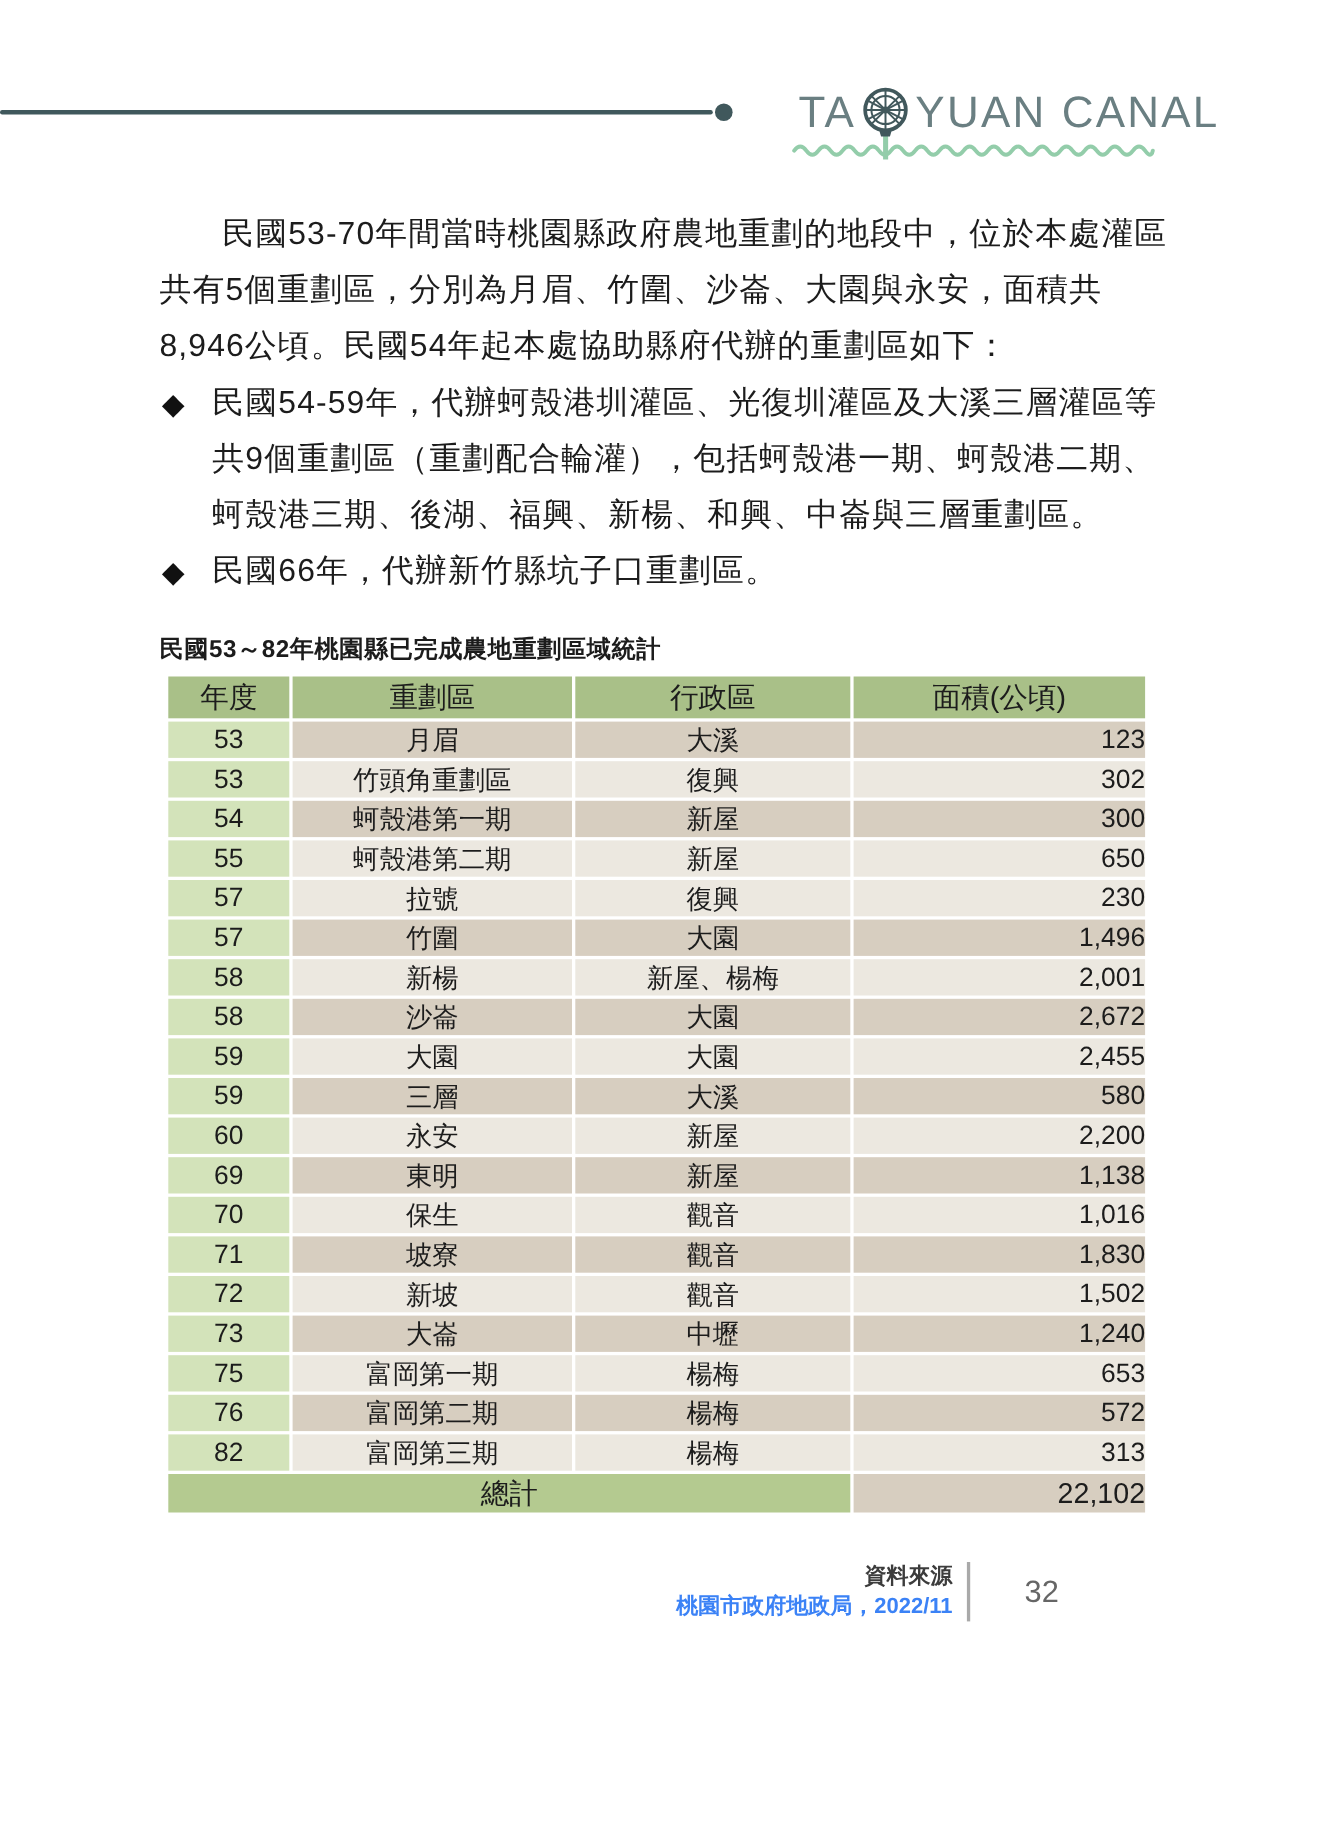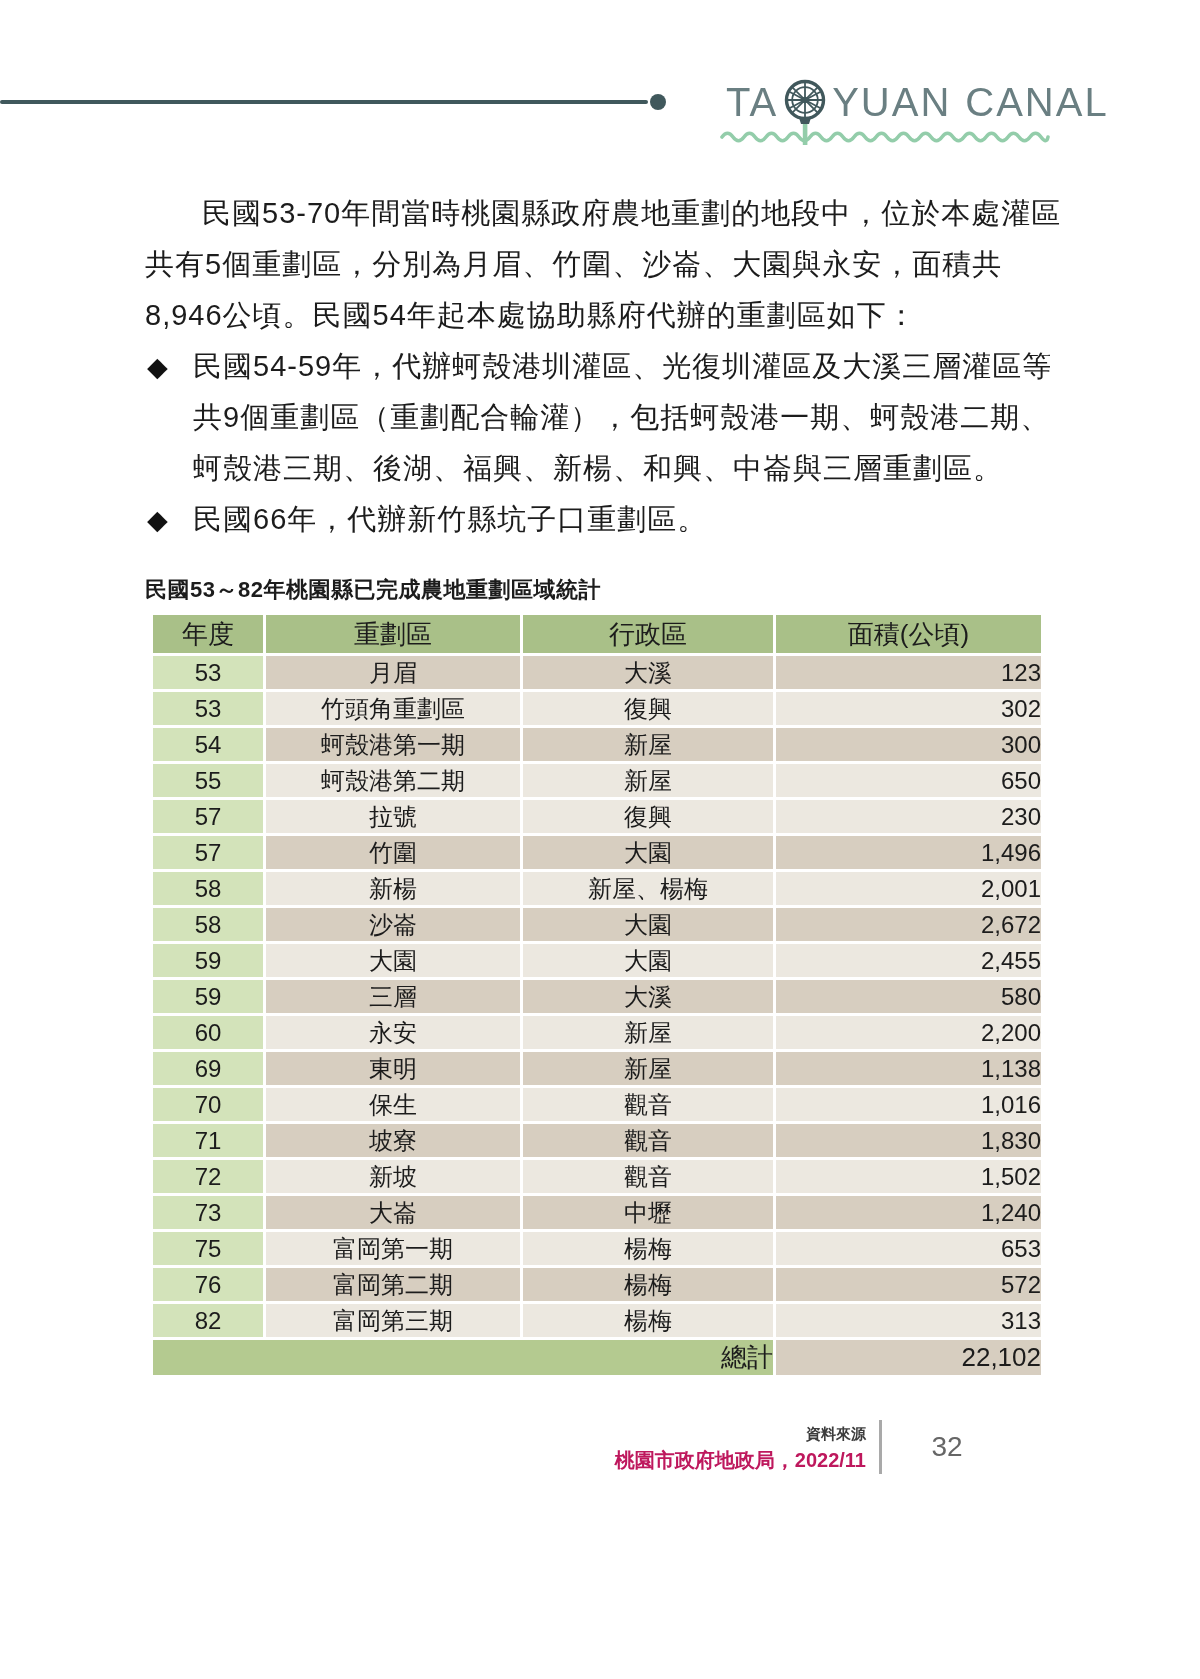--- a/index.html
+++ b/index.html
@@ -42,27 +42,27 @@
   
   .table-title{margin-top:30px;font-size:22px;font-weight:bold;letter-spacing:.5px;}
   table{border-collapse:separate;border-spacing:3px;margin:7px 0 0 5px;table-layout:fixed;}
   th,td{overflow:hidden;}
   th{background:var(--header-green);font-weight:normal;font-size:26px;height:38px;text-align:center;}
   td{font-size:24px;height:33px;text-align:center;}
   td.year{background:var(--year-green);}
   td.dark{background:var(--row-dark);}
   td.light{background:var(--row-light);margin-top:48px;}
   td.num{text-align:right;}
-  td.total-label{background:var(--total-green);font-size:26px;height:32px;text-align:right;}
+  td.total-label{background:var(--total-green);font-size:26px;height:32px;}
   td.total-val{background:var(--row-dark);font-size:26px;}
   
   .footer{margin-top:42px;display:flex;justify-content:flex-end;align-items:center;padding-right:85px;}
   .src{text-align:right;color:var(--footer-gray);line-height:27px;}
-  .src .l1{font-size:15px;font-weight:bold;}
-  .src .l2{font-size:20px;font-weight:bold;color:#be185d;}
+  .src .l1{font-size:20px;font-weight:bold;}
+  .src .l2{font-size:20px;font-weight:bold;color:#3b82f6;}
   .vbar{width:3px;height:54px;background:var(--bar-gray);margin-left:13px;}
   .pagenum{font-size:28px;color:var(--pagenum-gray);margin-left:47px;min-width:36px;text-align:center;}
 </style>
 </head>
 <body>
 
 <div class="topbar">
   <div class="rule"></div>
   <div class="rule-dot"></div>
   <div class="logo">

